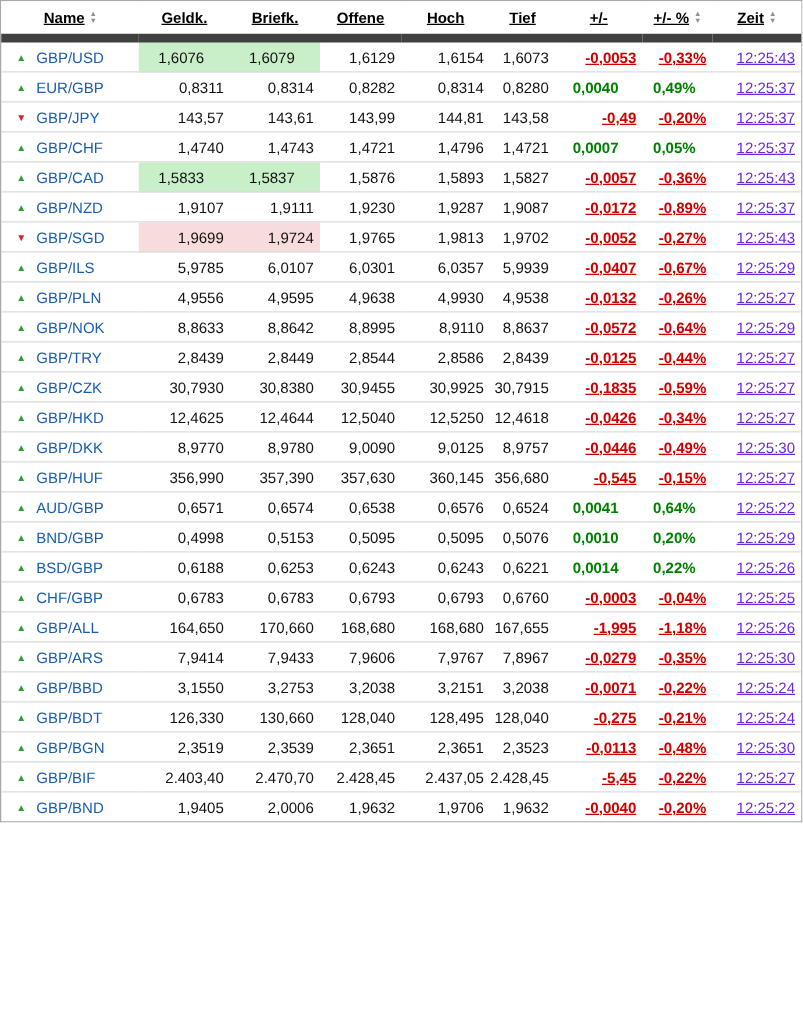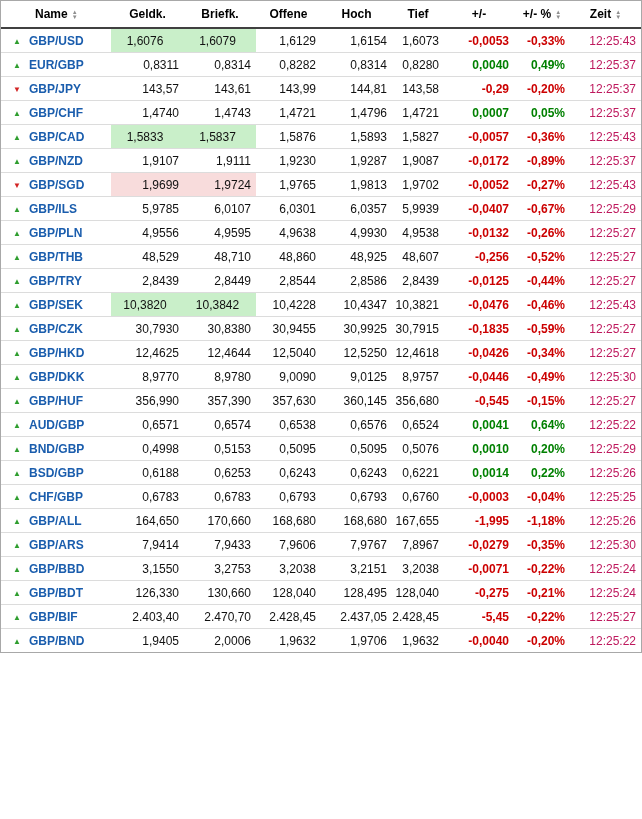--- a/index.html
+++ b/index.html
@@ -5,22 +5,22 @@
   html,body { margin:0; padding:0; background:#fff; }
   body { font-family:"Liberation Sans", sans-serif; }
   .wrap {
     width:642px; box-sizing:border-box;
     border:1px solid #a8a8a8; background:#fff;
   }
   table { width:100%; border-collapse:collapse; table-layout:fixed; }
   thead th {
     height:26px; font-size:12px; font-weight:bold; color:#000;
     text-align:center; vertical-align:middle;
-    border-bottom:2px solid #404040; background:#fff;
-    white-space:nowrap; padding:0;
+    border-bottom:7px solid #404040; background:#fff;
+    white-space:nowrap; padding:0;text-decoration:underline;
   }
   thead th.name-head { text-align:left; padding-left:34px; }
   .sort {
     display:inline-flex; flex-direction:column; align-items:center;
     margin-left:4px; color:#8f8f8f; vertical-align:middle;
   }
   .sort i { font-style:normal; font-size:6px; line-height:5px; }
   tbody td {
     height:23px; font-size:12px; color:#111;
     border-bottom:1px solid #dcdcdc; vertical-align:middle;
@@ -28,29 +28,29 @@
   }
   tbody tr:last-child td { border-bottom:none; }
   td.namecell { text-align:left; padding:0 0 0 8px; }
   .trend {
     display:inline-block; width:16px; text-align:center;
     font-size:8px; vertical-align:1px;
   }
   .trend.up   { color:var(--up,#2f9e2f); }
   .trend.down { color:var(--down,#d22424); }
   a.pair {
-    color:var(--link,#1a5dad); font-weight:bold; text-decoration:none;
+    color:var(--link,#1a5dad); font-weight:normal; text-decoration:none;
     margin-left:4px; cursor:pointer;
   }
   td.chg { font-weight:bold; }
-  td.chg.neg { color:var(--neg,#cc0000); }
-  td.chg.pos { color:var(--pos,#008000); }
+  td.chg.neg { color:var(--neg,#cc0000);text-decoration:underline; }
+  td.chg.pos { color:var(--pos,#008000);text-align:center; }
   td.hl-green { background:var(--hlg,#c9efc9);text-align:center; }
   td.hl-red   { background:var(--hlr,#f8dcdc);margin-left:12px; }
-  td.time { color:#be185d; }
+  td.time { color:#6d28d9;text-decoration:underline; }
 </style>
 </head>
 <body>
 
 <div class="wrap">
   <table>
     <colgroup>
       <col style="width:110px">
         <col style="width:73px">
         <col style="width:72px">
@@ -118,21 +118,21 @@
   </tr>
         <tr>
     <td class="namecell">
       <span class="trend down">▼</span><a class="pair">GBP/JPY</a>
     </td>
     <td>143,57</td>
     <td>143,61</td>
     <td>143,99</td>
     <td>144,81</td>
     <td>143,58</td>
-    <td class="chg neg">-0,29</td>
+    <td class="chg neg">-0,49</td>
     <td class="chg neg">-0,20%</td>
     <td class="time">12:25:37</td>
   </tr>
         <tr>
     <td class="namecell">
       <span class="trend up">▲</span><a class="pair">GBP/CHF</a>
     </td>
     <td>1,4740</td>
     <td>1,4743</td>
     <td>1,4721</td>
@@ -202,56 +202,43 @@
     <td>4,9595</td>
     <td>4,9638</td>
     <td>4,9930</td>
     <td>4,9538</td>
     <td class="chg neg">-0,0132</td>
     <td class="chg neg">-0,26%</td>
     <td class="time">12:25:27</td>
   </tr>
         <tr>
     <td class="namecell">
-      <span class="trend up">▲</span><a class="pair">GBP/THB</a>
-    </td>
-    <td>48,529</td>
-    <td>48,710</td>
-    <td>48,860</td>
-    <td>48,925</td>
-    <td>48,607</td>
-    <td class="chg neg">-0,256</td>
-    <td class="chg neg">-0,52%</td>
-    <td class="time">12:25:27</td>
+      <span class="trend up">▲</span><a class="pair">GBP/NOK</a>
+    </td>
+    <td>8,8633</td>
+    <td>8,8642</td>
+    <td>8,8995</td>
+    <td>8,9110</td>
+    <td>8,8637</td>
+    <td class="chg neg">-0,0572</td>
+    <td class="chg neg">-0,64%</td>
+    <td class="time">12:25:29</td>
   </tr>
         <tr>
     <td class="namecell">
       <span class="trend up">▲</span><a class="pair">GBP/TRY</a>
     </td>
     <td>2,8439</td>
     <td>2,8449</td>
     <td>2,8544</td>
     <td>2,8586</td>
     <td>2,8439</td>
     <td class="chg neg">-0,0125</td>
     <td class="chg neg">-0,44%</td>
     <td class="time">12:25:27</td>
-  </tr>
-        <tr>
-    <td class="namecell">
-      <span class="trend up">▲</span><a class="pair">GBP/SEK</a>
-    </td>
-    <td class="hl-green">10,3820</td>
-    <td class="hl-green">10,3842</td>
-    <td>10,4228</td>
-    <td>10,4347</td>
-    <td>10,3821</td>
-    <td class="chg neg">-0,0476</td>
-    <td class="chg neg">-0,46%</td>
-    <td class="time">12:25:43</td>
   </tr>
         <tr>
     <td class="namecell">
       <span class="trend up">▲</span><a class="pair">GBP/CZK</a>
     </td>
     <td>30,7930</td>
     <td>30,8380</td>
     <td>30,9455</td>
     <td>30,9925</td>
     <td>30,7915</td>
@@ -397,20 +384,33 @@
     <td>130,660</td>
     <td>128,040</td>
     <td>128,495</td>
     <td>128,040</td>
     <td class="chg neg">-0,275</td>
     <td class="chg neg">-0,21%</td>
     <td class="time">12:25:24</td>
   </tr>
         <tr>
     <td class="namecell">
+      <span class="trend up">▲</span><a class="pair">GBP/BGN</a>
+    </td>
+    <td>2,3519</td>
+    <td>2,3539</td>
+    <td>2,3651</td>
+    <td>2,3651</td>
+    <td>2,3523</td>
+    <td class="chg neg">-0,0113</td>
+    <td class="chg neg">-0,48%</td>
+    <td class="time">12:25:30</td>
+  </tr>
+        <tr>
+    <td class="namecell">
       <span class="trend up">▲</span><a class="pair">GBP/BIF</a>
     </td>
     <td>2.403,40</td>
     <td>2.470,70</td>
     <td>2.428,45</td>
     <td>2.437,05</td>
     <td>2.428,45</td>
     <td class="chg neg">-5,45</td>
     <td class="chg neg">-0,22%</td>
     <td class="time">12:25:27</td>

